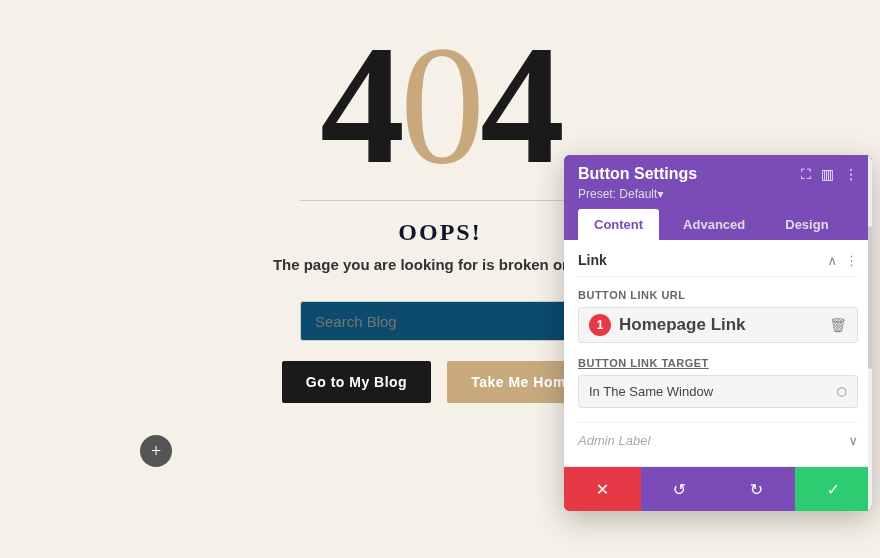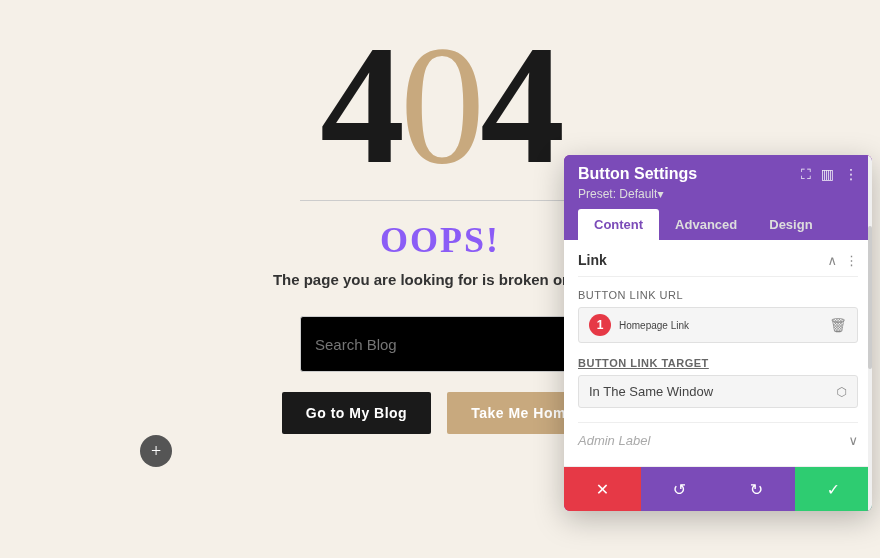--- a/index.html
+++ b/index.html
@@ -52,41 +52,41 @@
     }
 
     .divider-line {
       width: 280px;
       height: 1px;
       background: #ccc;
       margin: 0 auto 18px auto;
     }
 
     .oops-title {
-      font-size: 36px;
-      font-weight: 700;
-      color: #8b5cf6;
+      font-size: 24px;
+      font-weight: 700;
+      color: #0f172a;
       letter-spacing: 2px;
       font-family: Georgia, serif;
       margin-bottom: 10px;
     }
 
     .page-desc {
       font-size: 15px;
       color: #333;
       font-family: Arial, sans-serif;
       font-weight: 600;
       margin-bottom: 28px;
     }
 
     .search-box {
       width: 280px;
-      height: 56px;
+      height: 40px;
       border: 1px solid #ccc;
-      background: #000000;
+      background: #0c4a6e;
       border-radius: 3px;
       padding: 0 14px;
       font-size: 15px;
       color: #999;
       font-family: Arial, sans-serif;
       outline: none;
       margin-bottom: 20px;
     }
 
     .buttons-row {
@@ -202,21 +202,21 @@
       color: #ddd;
       font-size: 12px;
       margin-bottom: 8px;
       display: flex;
       align-items: center;
       gap: 0;
     }
 
     .panel-tabs {
       display: flex;
-      gap: 0;
+      gap: 8px;
     }
 
     .panel-tab {
       padding: 8px 16px;
       font-size: 13px;
       font-weight: 600;
       cursor: pointer;
       border-radius: 3px 3px 0 0;
       color: #ddd;
     }
@@ -254,21 +254,21 @@
 
     .section-icon {
       color: #888;
       font-size: 13px;
       cursor: pointer;
     }
 
     .field-label {
       font-size: 11px;
       color: #666;
-      font-weight: 400;
+      font-weight: 700;
       text-transform: uppercase;
       letter-spacing: 0.5px;
       margin-bottom: 6px;
     }
 
     .field-row {
       display: flex;
       align-items: center;
       background: #f5f5f5;
       border: 1px solid #e0e0e0;
@@ -287,23 +287,24 @@
       display: flex;
       align-items: center;
       justify-content: center;
       font-size: 12px;
       font-weight: 700;
       margin-right: 8px;
       flex-shrink: 0;
     }
 
     .field-value {
-      font-size: 10px;
+      font-size: 17px;
       color: #444;
       flex: 1;
+      font-weight: bold;
     }
 
     .field-action {
       color: #888;
       font-size: 14px;
       cursor: pointer;
     }
 
     .field-label-2 {
       font-size: 11px;

